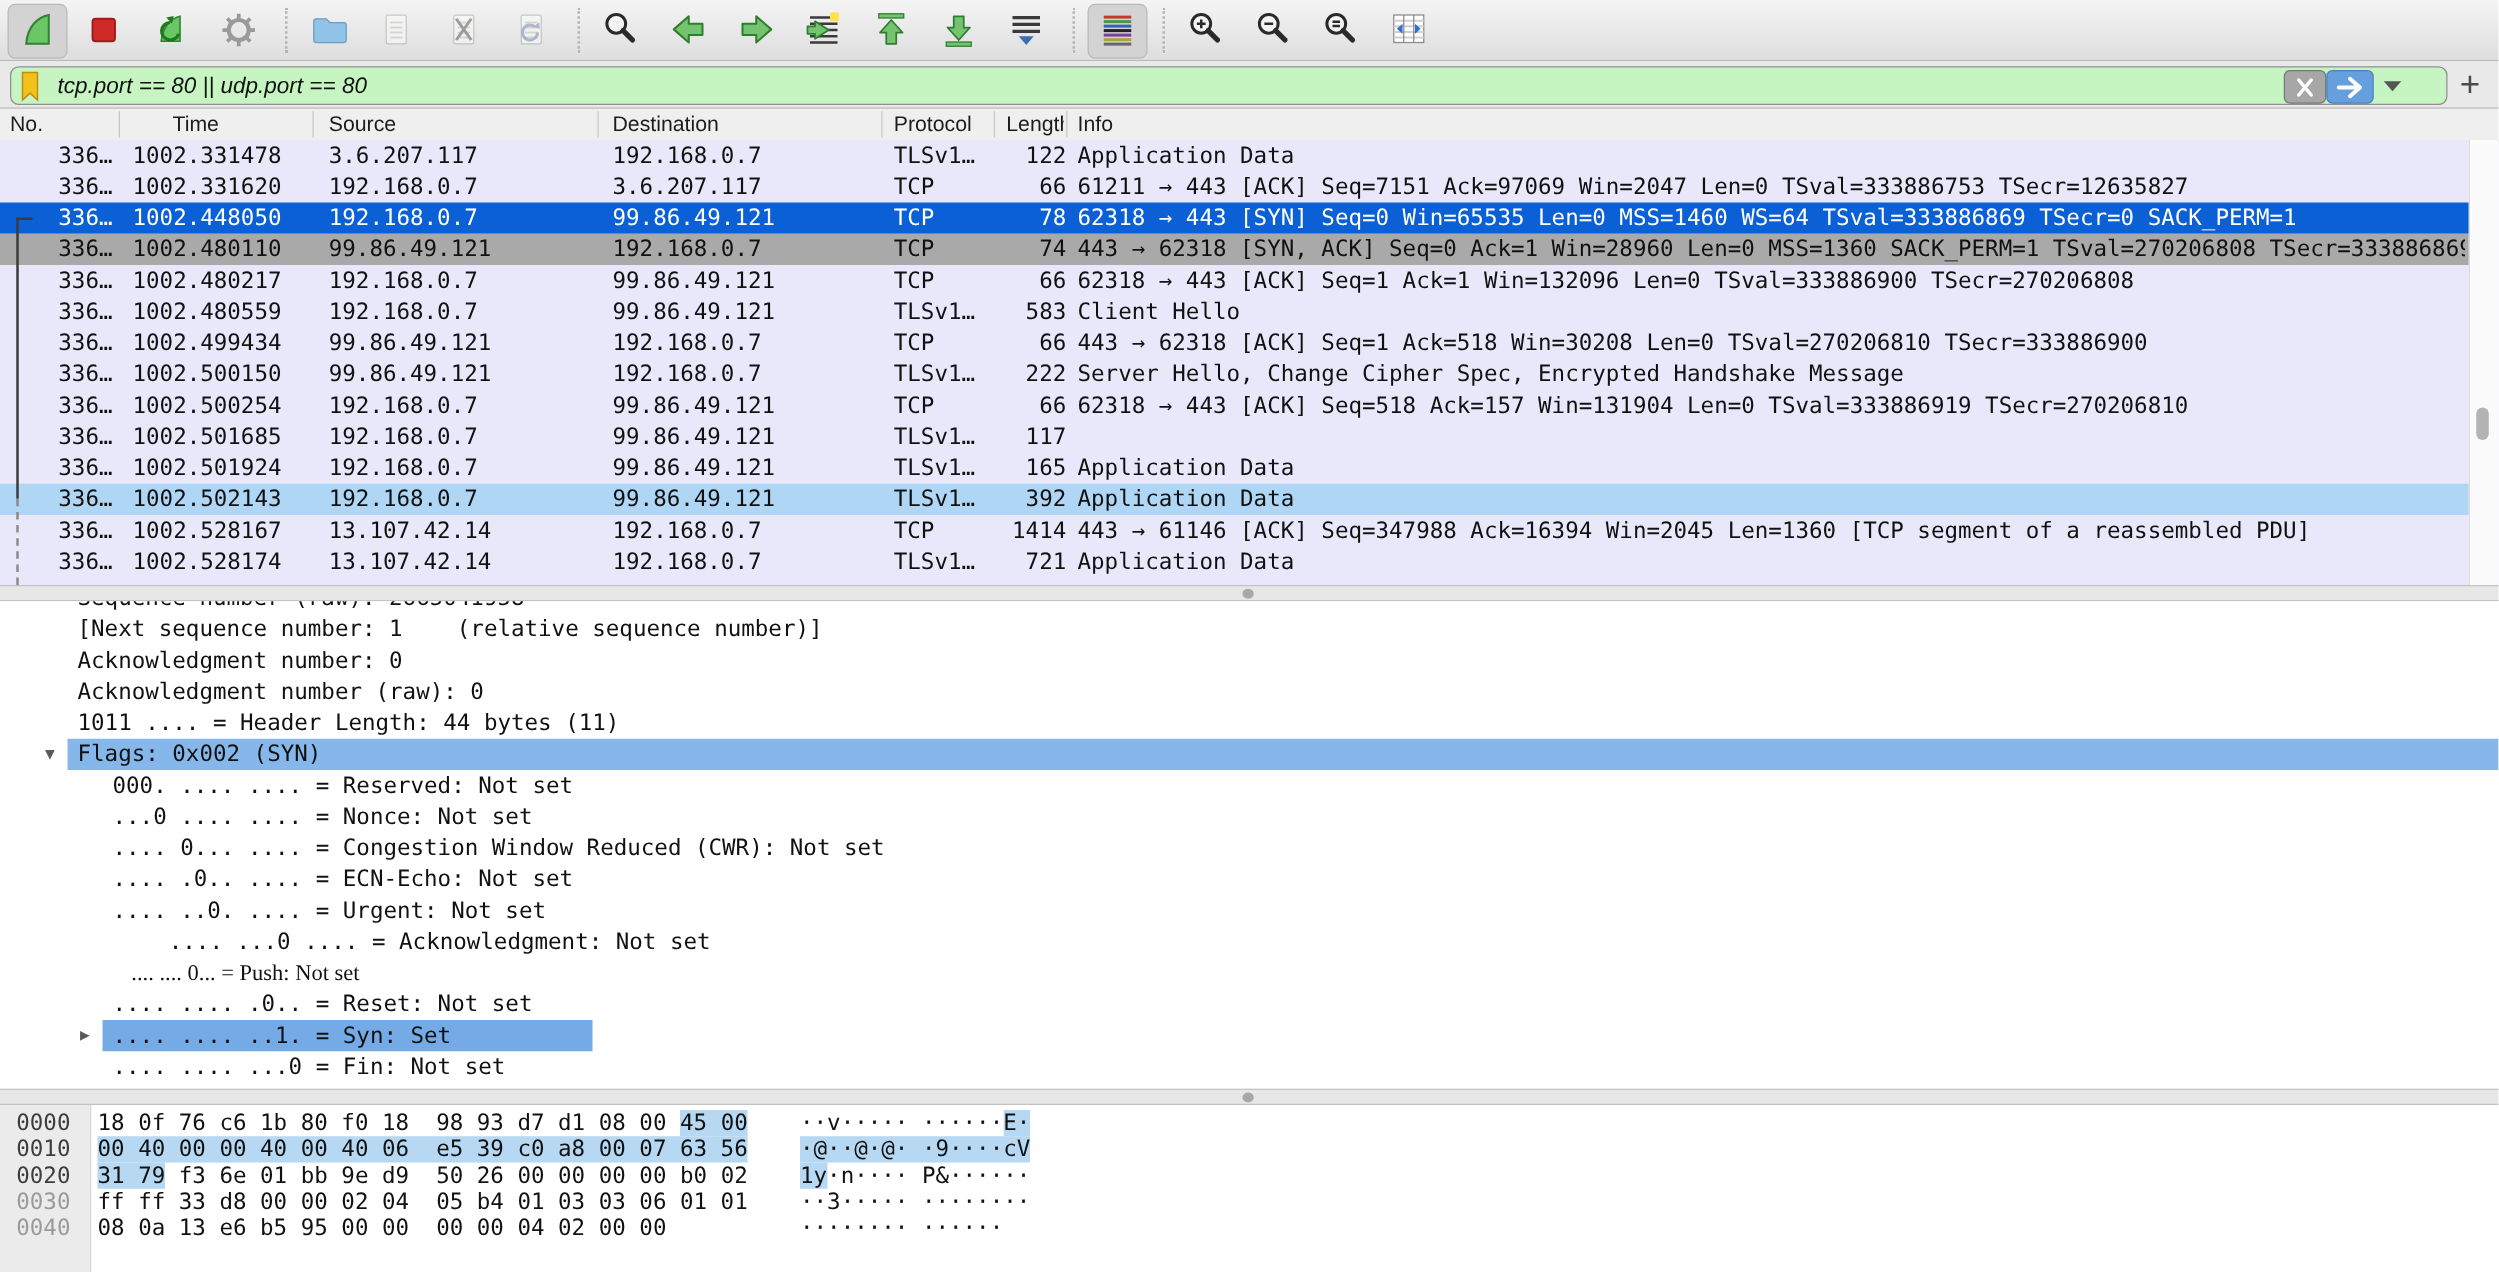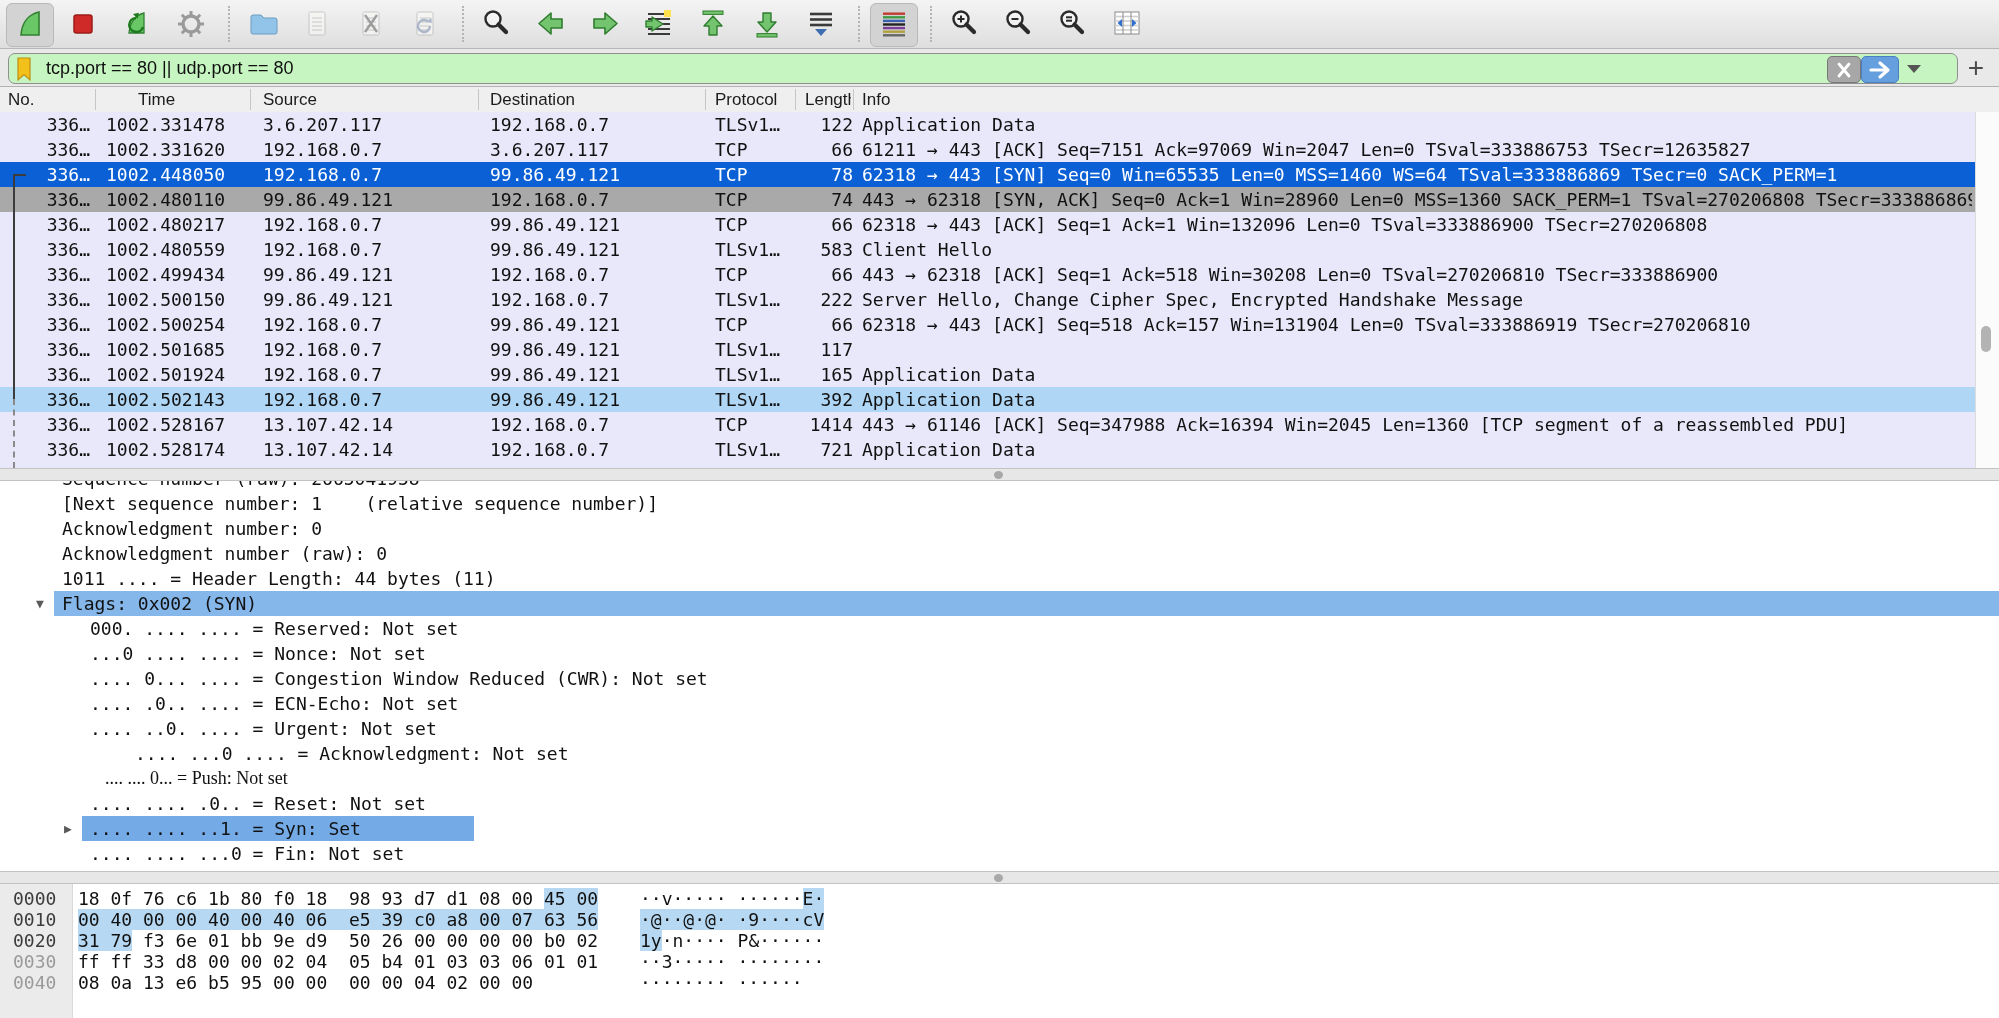--- a/index.html
+++ b/index.html
@@ -12,21 +12,21 @@
   .tb-btn{position:absolute;top:3px;width:46px;height:42px;display:flex;align-items:center;justify-content:center;}
   .tb-btn.pressed{background:#d3d3d3;border:1px solid #b9b9b9;border-radius:6px;}
   .tb-btn.disabled{opacity:.55;}
   .tb-sep{position:absolute;top:6px;height:36px;border-left:2px dotted #b4b4b4;}
   .tb-icon{display:flex;align-items:center;justify-content:center;}
 
   
   #filterbar{position:absolute;left:0;top:49px;width:1999px;height:37px;background:#e9e9e9;
     border-bottom:1px solid #b2b2b2;}
   #filter-field{position:absolute;left:8px;top:4px;width:1948px;height:29px;background:#c6f5c1;
-    border:1px solid #8f8f8f;border-radius:7px;display:flex;align-items:center;}
+    border:1px solid #8f8f8f;border-radius:7px;display:flex;align-items:center;font-style:italic;}
   #filter-bookmark{margin-left:5px;width:22px;height:26px;display:flex;align-items:center;}
   #filter-text{margin-left:10px;font-size:18px;color:#101010;white-space:pre;}
   #filter-clear{position:absolute;right:96px;top:2px;width:32px;height:25px;background:#a7a7a7;
     border:1px solid #787878;border-radius:5px;display:flex;align-items:center;justify-content:center;}
   #filter-apply{position:absolute;right:58px;top:2px;width:36px;height:25px;background:#659fdd;
     border:1px solid #4a7fc0;border-radius:5px;display:flex;align-items:center;justify-content:center;}
   #filter-caret{position:absolute;right:36px;top:11px;width:0;height:0;
     border-left:7px solid transparent;border-right:7px solid transparent;border-top:8px solid #555;}
   #filter-add{position:absolute;right:8px;top:0px;width:30px;height:37px;font-size:28px;color:#4a4a4a;
     display:flex;align-items:center;justify-content:center;}

